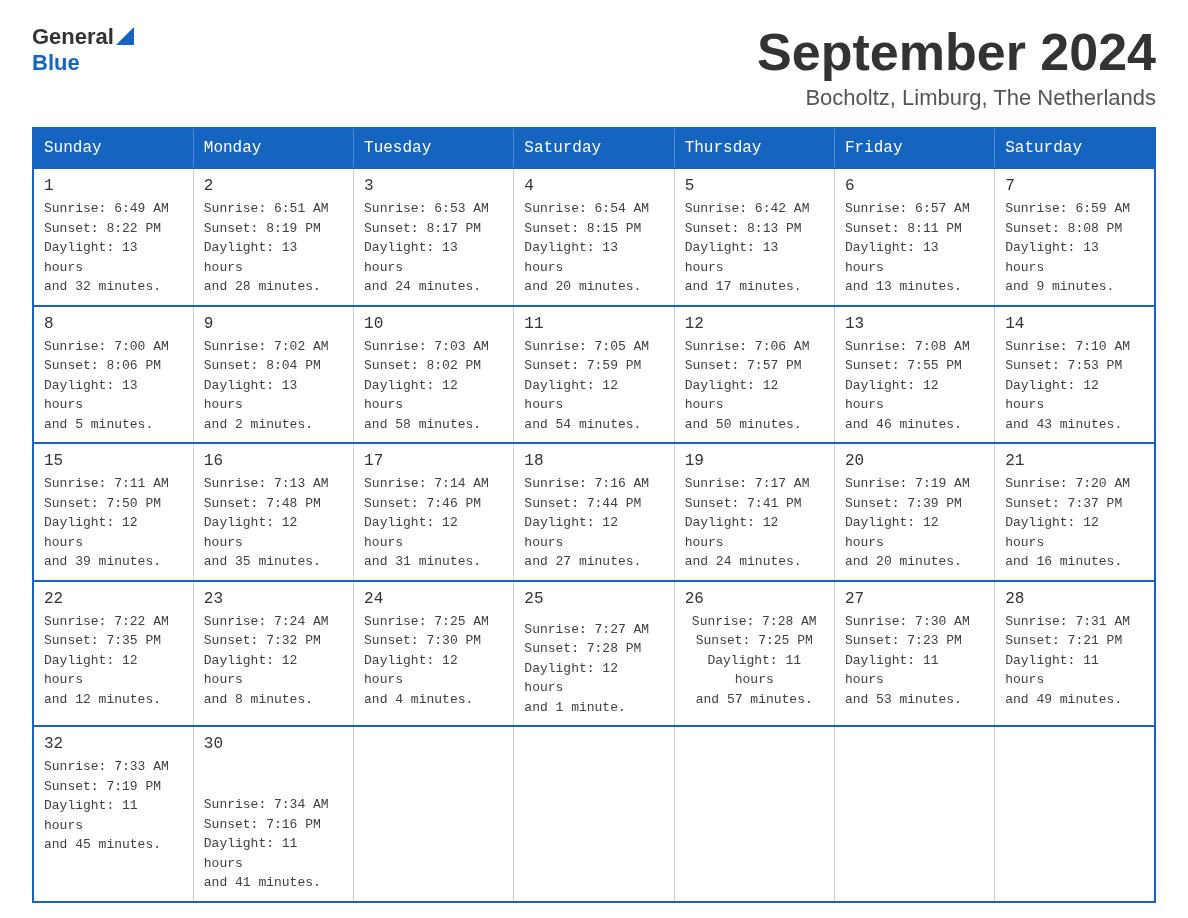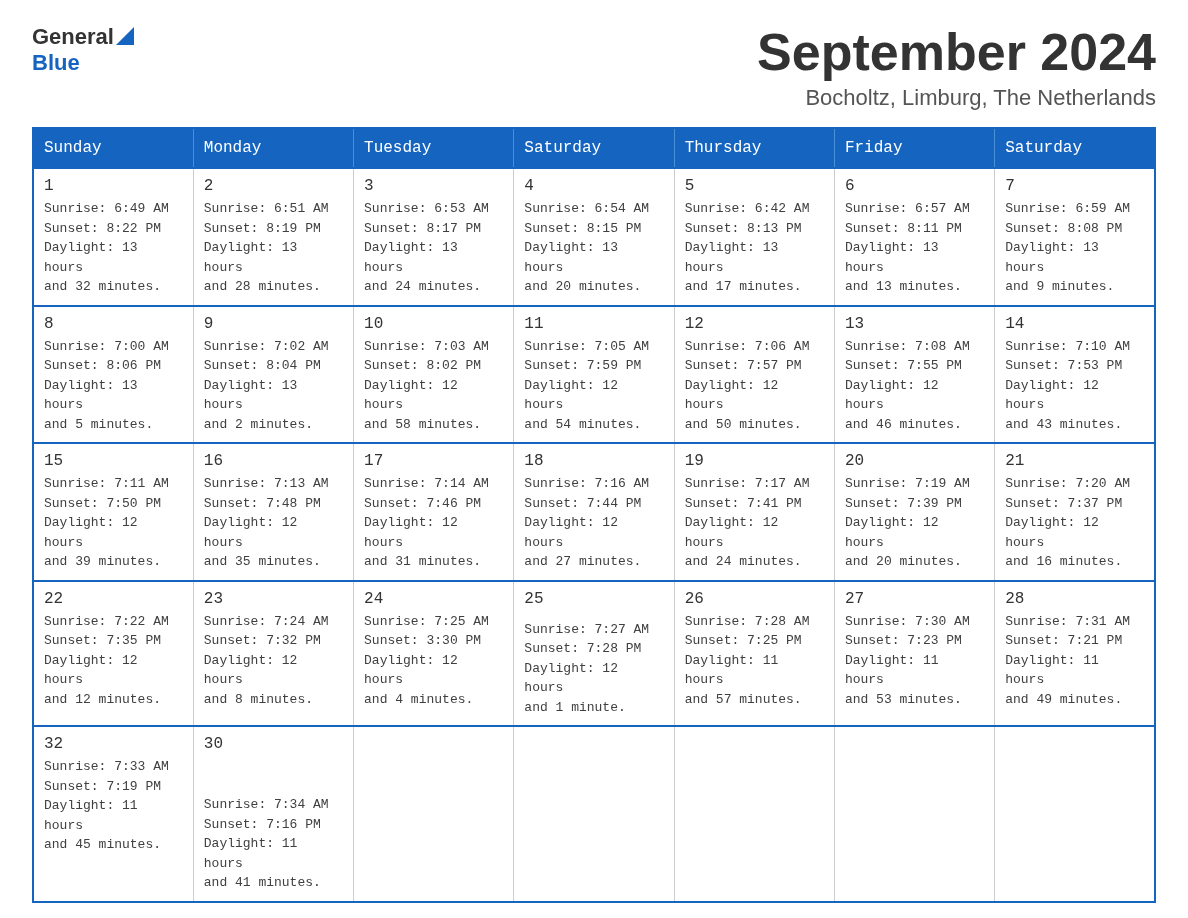--- a/index.html
+++ b/index.html
@@ -296,34 +296,34 @@
         <td>
           <span class="day-num">23</span>
           <div class="day-info" style="white-space: pre-line;">Sunrise: 7:24 AM
 Sunset: 7:32 PM
 Daylight: 12 hours
 and 8 minutes.</div>
         </td>
         <td>
           <span class="day-num">24</span>
           <div class="day-info" style="white-space: pre-line;">Sunrise: 7:25 AM
-Sunset: 3:30 PM
+Sunset: 7:30 PM
 Daylight: 12 hours
 and 4 minutes.</div>
         </td>
         <td>
           <span class="day-num">25</span>
           <div class="day-info" style="white-space: pre-line; margin-top: 12px;">Sunrise: 7:27 AM
 Sunset: 7:28 PM
 Daylight: 12 hours
 and 1 minute.</div>
         </td>
         <td>
           <span class="day-num">26</span>
-          <div class="day-info" style="white-space: pre-line;">Sunrise: 7:28 AM
+          <div class="day-info" style="white-space: pre-line; text-align: center;">Sunrise: 7:28 AM
 Sunset: 7:25 PM
 Daylight: 11 hours
 and 57 minutes.</div>
         </td>
         <td>
           <span class="day-num">27</span>
           <div class="day-info" style="white-space: pre-line;">Sunrise: 7:30 AM
 Sunset: 7:23 PM
 Daylight: 11 hours
 and 53 minutes.</div>

